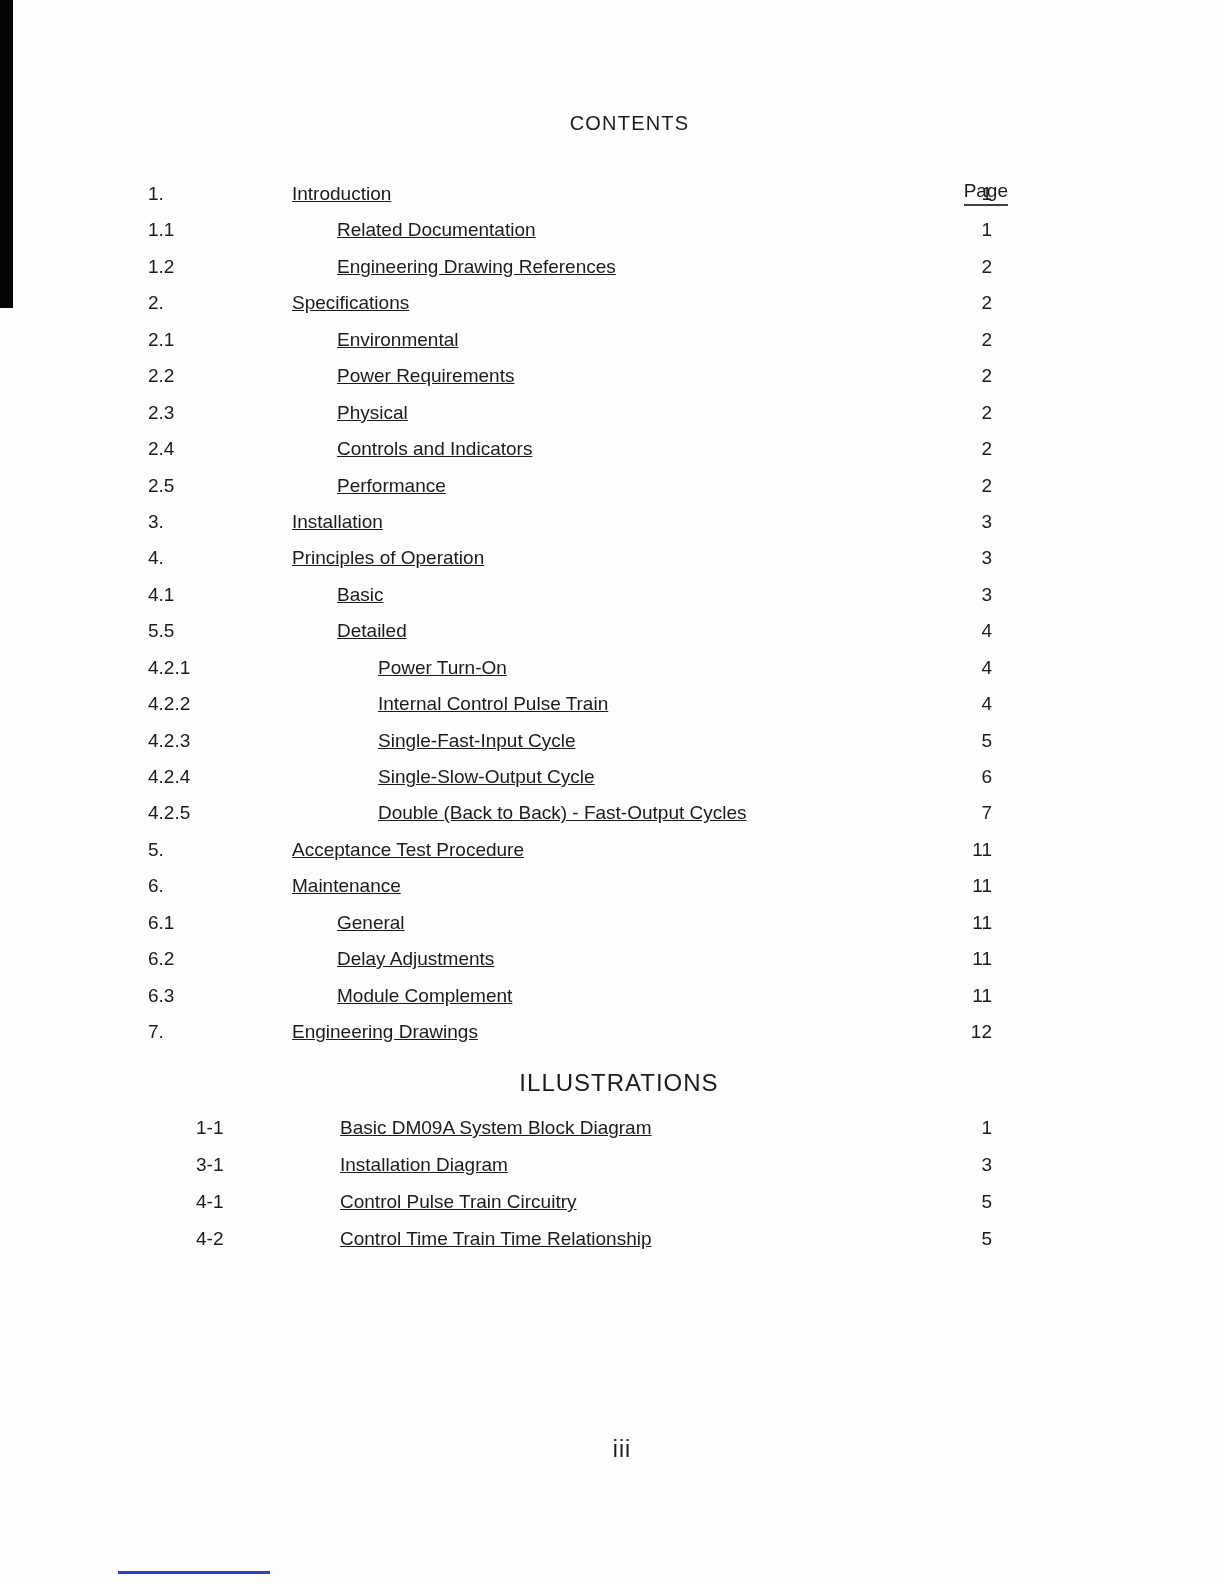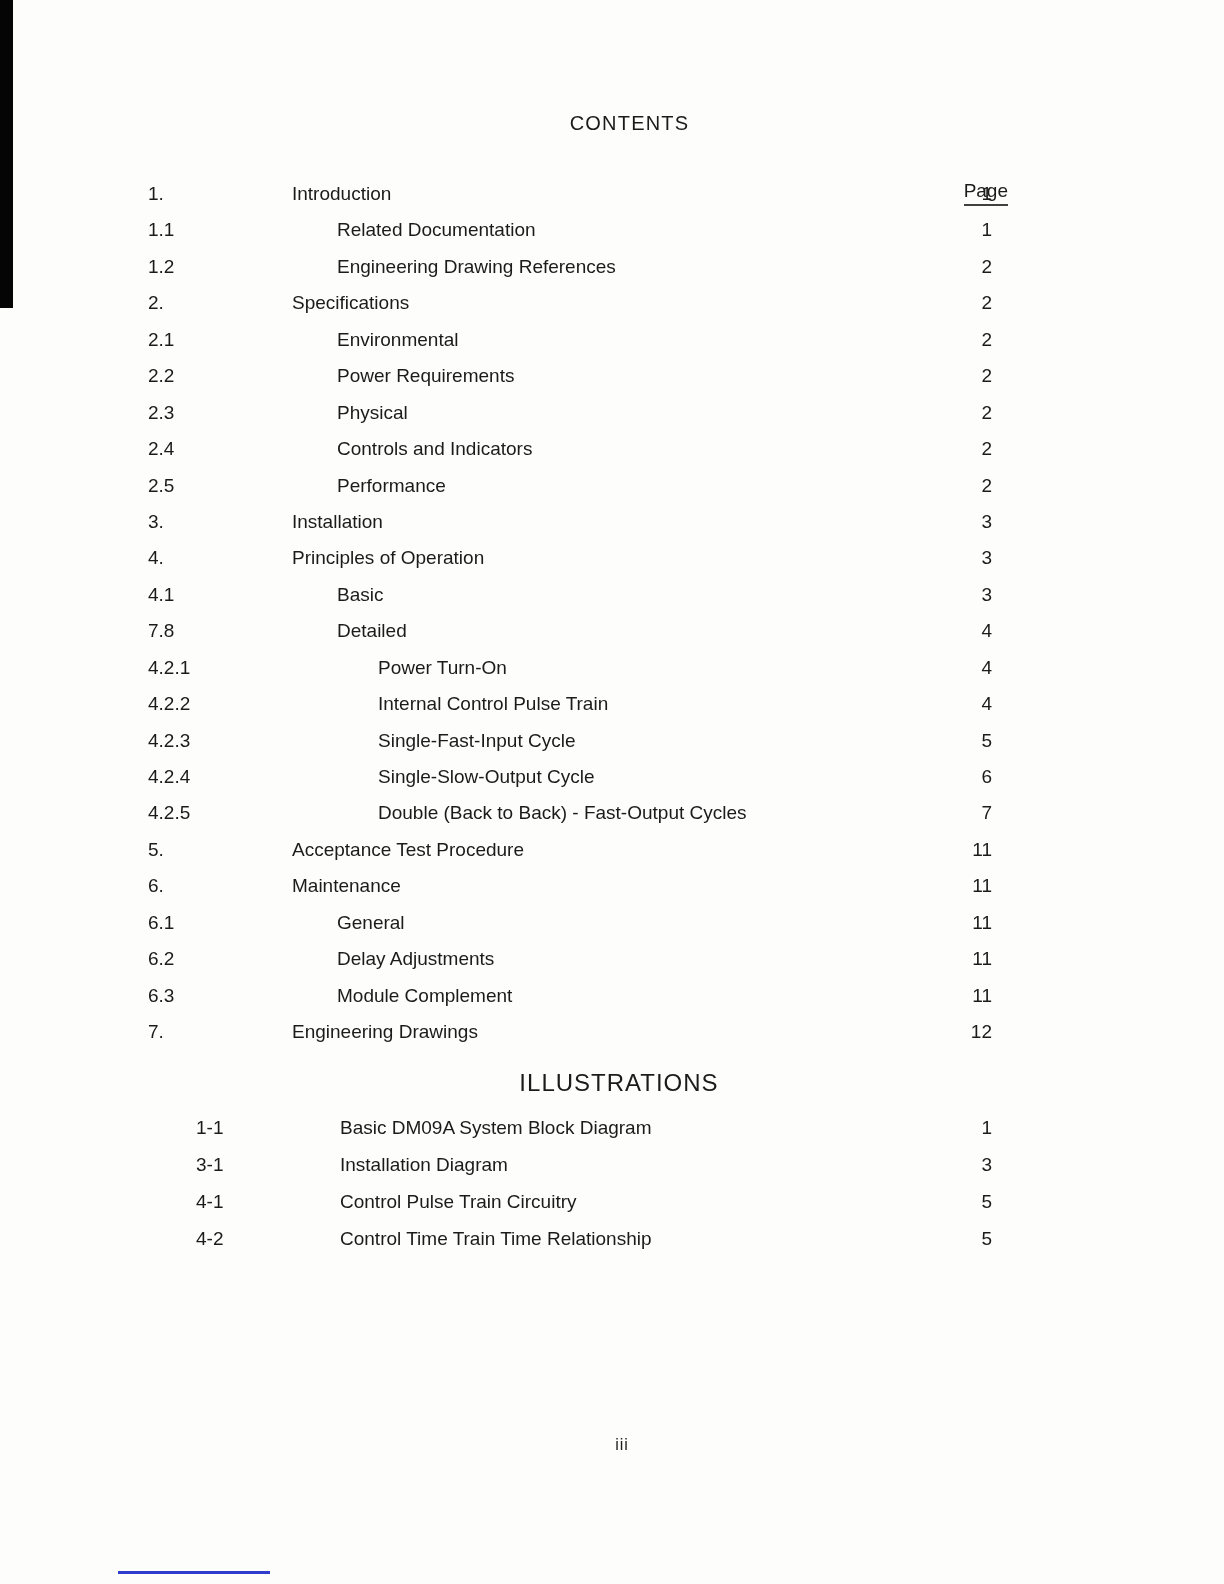--- a/index.html
+++ b/index.html
@@ -44,42 +44,42 @@
     right: 232px;
   }
   .row {
     display: flex;
     align-items: baseline;
     height: 36.45px;
     white-space: nowrap;
   }
   .illus-list .row { height: 37px; margin-left: 48px; }
   .num { flex: none; width: 144px; }
-  .ttl { flex: 1; overflow: hidden; }
+  .ttl { flex: 1; overflow: hidden; text-decoration: underline; }
   .lv2 .ttl { padding-left: 45px; }
   .lv3 .ttl { padding-left: 86px; }
   .pg  { flex: none; width: 64px; text-align: right; }
   .illus-heading {
     position: absolute;
     top: 1069px; left: 14px; right: 0;
     text-align: center;
     font-size: 24px;
     letter-spacing: 1px;
   }
   .illus-list {
     position: absolute;
     top: 1117px;
     left: 148px;
     right: 232px;
   }
   .footer-folio {
     position: absolute;
     top: 1436px; left: 0; right: 0;
     text-align: center;
-    font-size: 16px;
+    font-size: 23px;
     letter-spacing: 1px;
     padding-left: 20px;
   }
   .artifact-line {
     position: absolute;
     left: 118px;
     top: 1571px;
     width: 152px;
     height: 3px;
     background: #2f3ccc;
@@ -151,21 +151,21 @@
         <span class="num">4.</span>
         <span class="ttl">Principles of Operation</span>
         <span class="pg">3</span>
       </div>
       <div class="row lv2">
         <span class="num">4.1</span>
         <span class="ttl">Basic</span>
         <span class="pg">3</span>
       </div>
       <div class="row lv2">
-        <span class="num">7.8</span>
+        <span class="num">5.5</span>
         <span class="ttl">Detailed</span>
         <span class="pg">4</span>
       </div>
       <div class="row lv3">
         <span class="num">4.2.1</span>
         <span class="ttl">Power Turn-On</span>
         <span class="pg">4</span>
       </div>
       <div class="row lv3">
         <span class="num">4.2.2</span>

